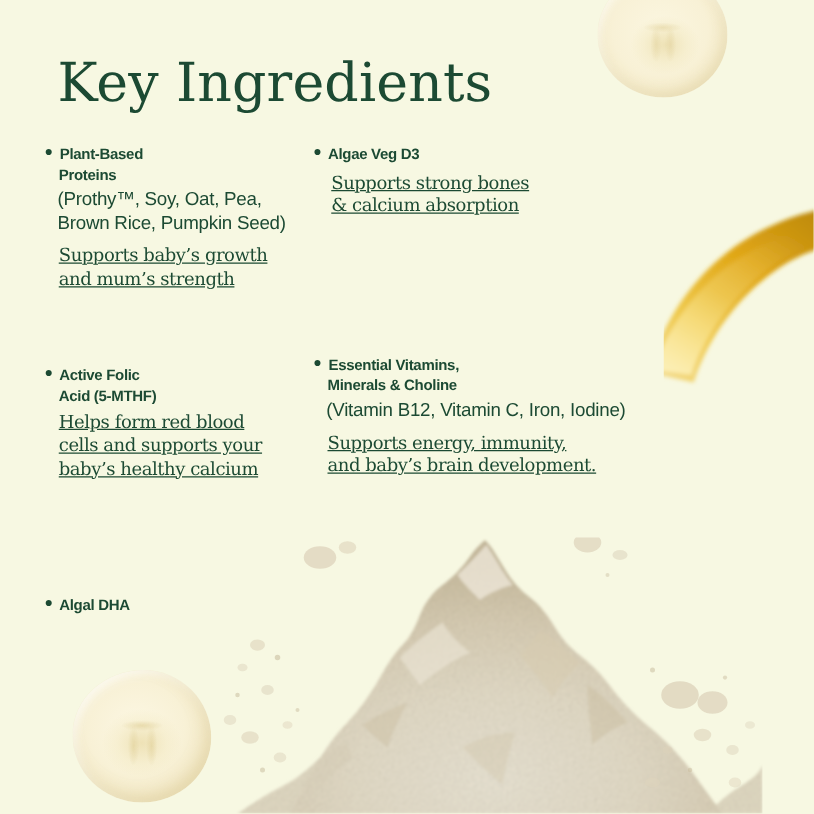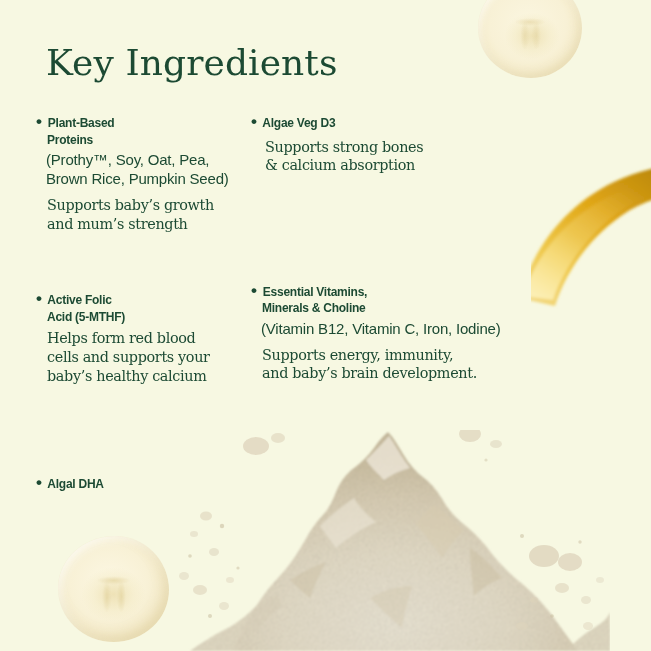--- a/index.html
+++ b/index.html
@@ -101,21 +101,21 @@
     position: absolute;
     inset: 0;
     z-index: 5;
   }
 
   #page-title {
     position: absolute;
     left: 46px;
     top: 42px;
     font-family: "DejaVu Serif", "Liberation Serif", serif;
-    font-size: 36px;
+    font-size: 43px;
     font-weight: 400;
     color: #1C4A33;
     letter-spacing: 0.1px;
     white-space: nowrap;
   }
 
   .col {
     position: absolute;
   }
   #col-left  { left: 36px;  top: 112px; width: 210px; }
@@ -158,20 +158,21 @@
   .ing-desc {
     display: block;
     font-family: "DejaVu Serif", "Liberation Serif", serif;
     font-weight: 400;
     font-size: 14.4px;
     line-height: 1.29;
     color: #1C4A33;
     letter-spacing: -0.35px;
     margin-top: 8px;
     padding-left: 11px;
+    text-decoration: underline;
   }
   .ing-desc.tight { margin-top: 5px; }
   .ing-desc.indent { padding-left: 14px; }
 
   .sp-a { margin-top: 56px; }
   .sp-b { margin-top: 50px; }
   .sp-c { margin-top: 88px; }
 </style>
 </head>
 <body>

